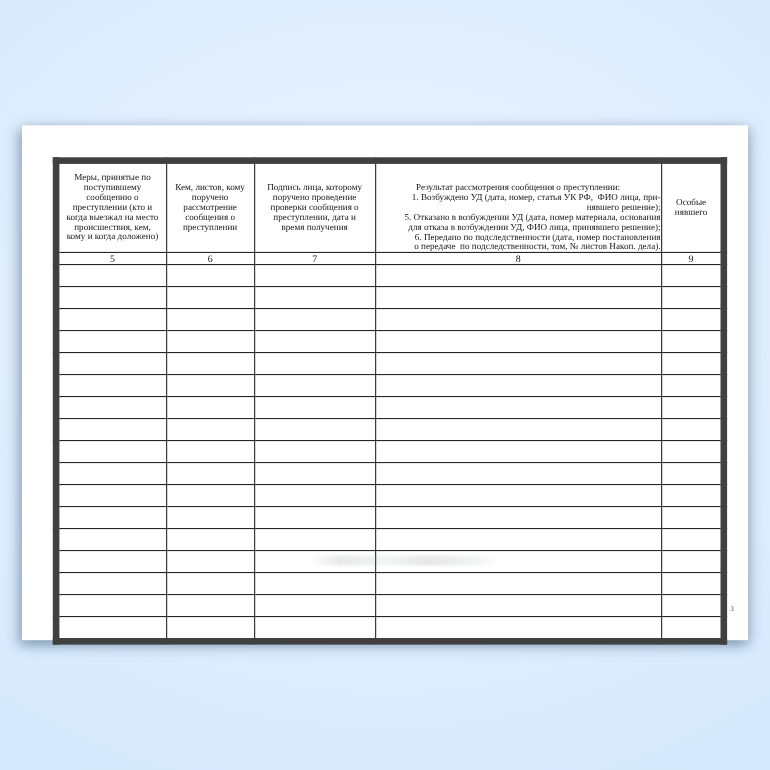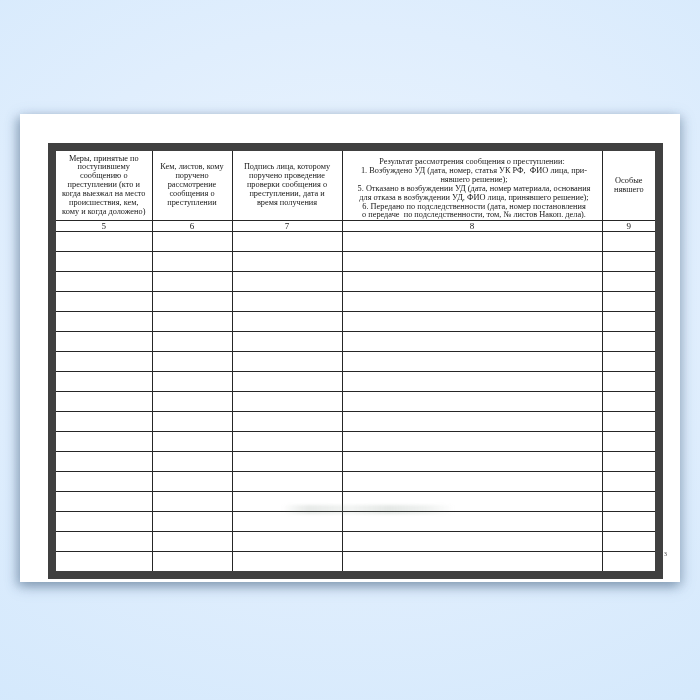--- a/index.html
+++ b/index.html
@@ -26,21 +26,21 @@
                  0 4px 14px rgba(96, 124, 153, 0.42),
                  3px 3px 8px rgba(110, 135, 160, 0.25);
   }
   table.form-table {
     position: absolute;
     left: 28px;
     top: 29px;
     width: 607px;
     border-collapse: collapse;
     table-layout: fixed;
-    border: 8px solid #404040;
+    border: 6px solid #404040;
   }
   .form-table th, .form-table td {
     border: 1px solid #262626;
     padding: 0;
     margin: 0;
     overflow: hidden;
   }
   tr.header-row th {
     height: 63px;
     vertical-align: middle;
@@ -54,28 +54,28 @@
     text-align: center;
   }
   th.c8h {
     vertical-align: top;
   }
   .c8-title {
     white-space: pre;
     font-size: 8.3px;
     line-height: 8.9px;
     text-align: center;
-    padding-top: 7px;
+    padding-top: 18px;
     color: #171717;
   }
   .c8-item {
     white-space: pre;
     font-size: 8.3px;
     line-height: 8.9px;
-    text-align: center;
+    text-align: right;
     padding-left: 4px;
     color: #171717;
     font-family: Liberation Serif, serif;
   }
   tr.num-row th {
     height: 10px;
     font-weight: normal;
     font-size: 9px;
     line-height: 10px;
     text-align: center;

